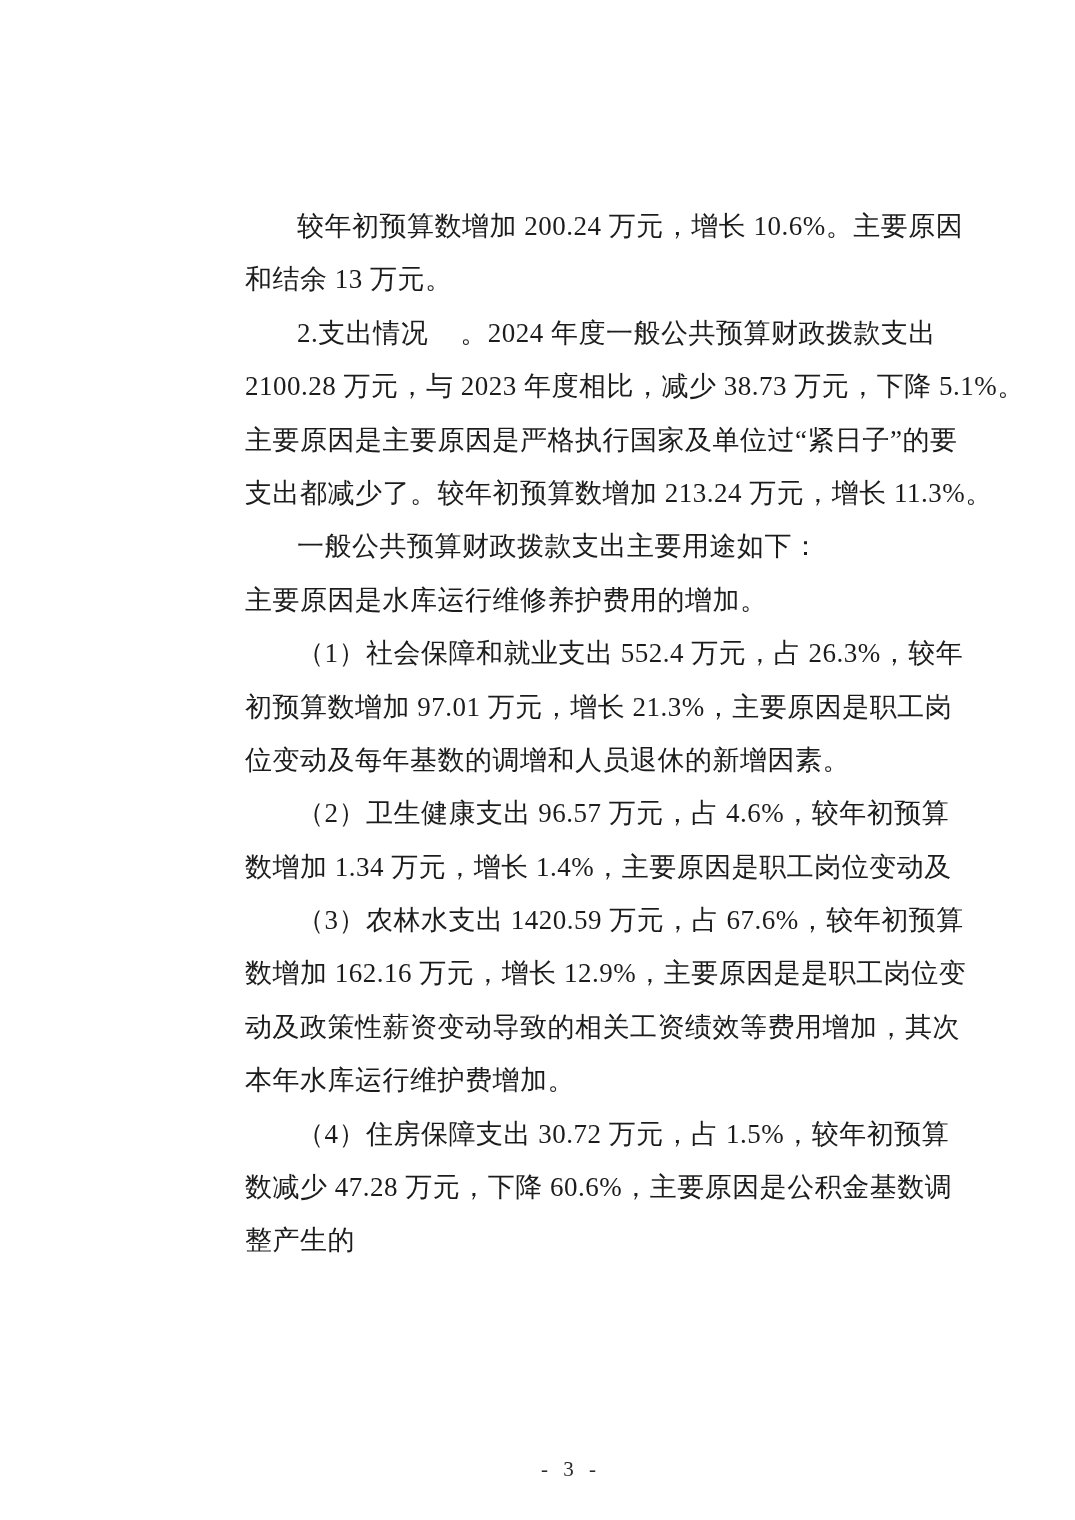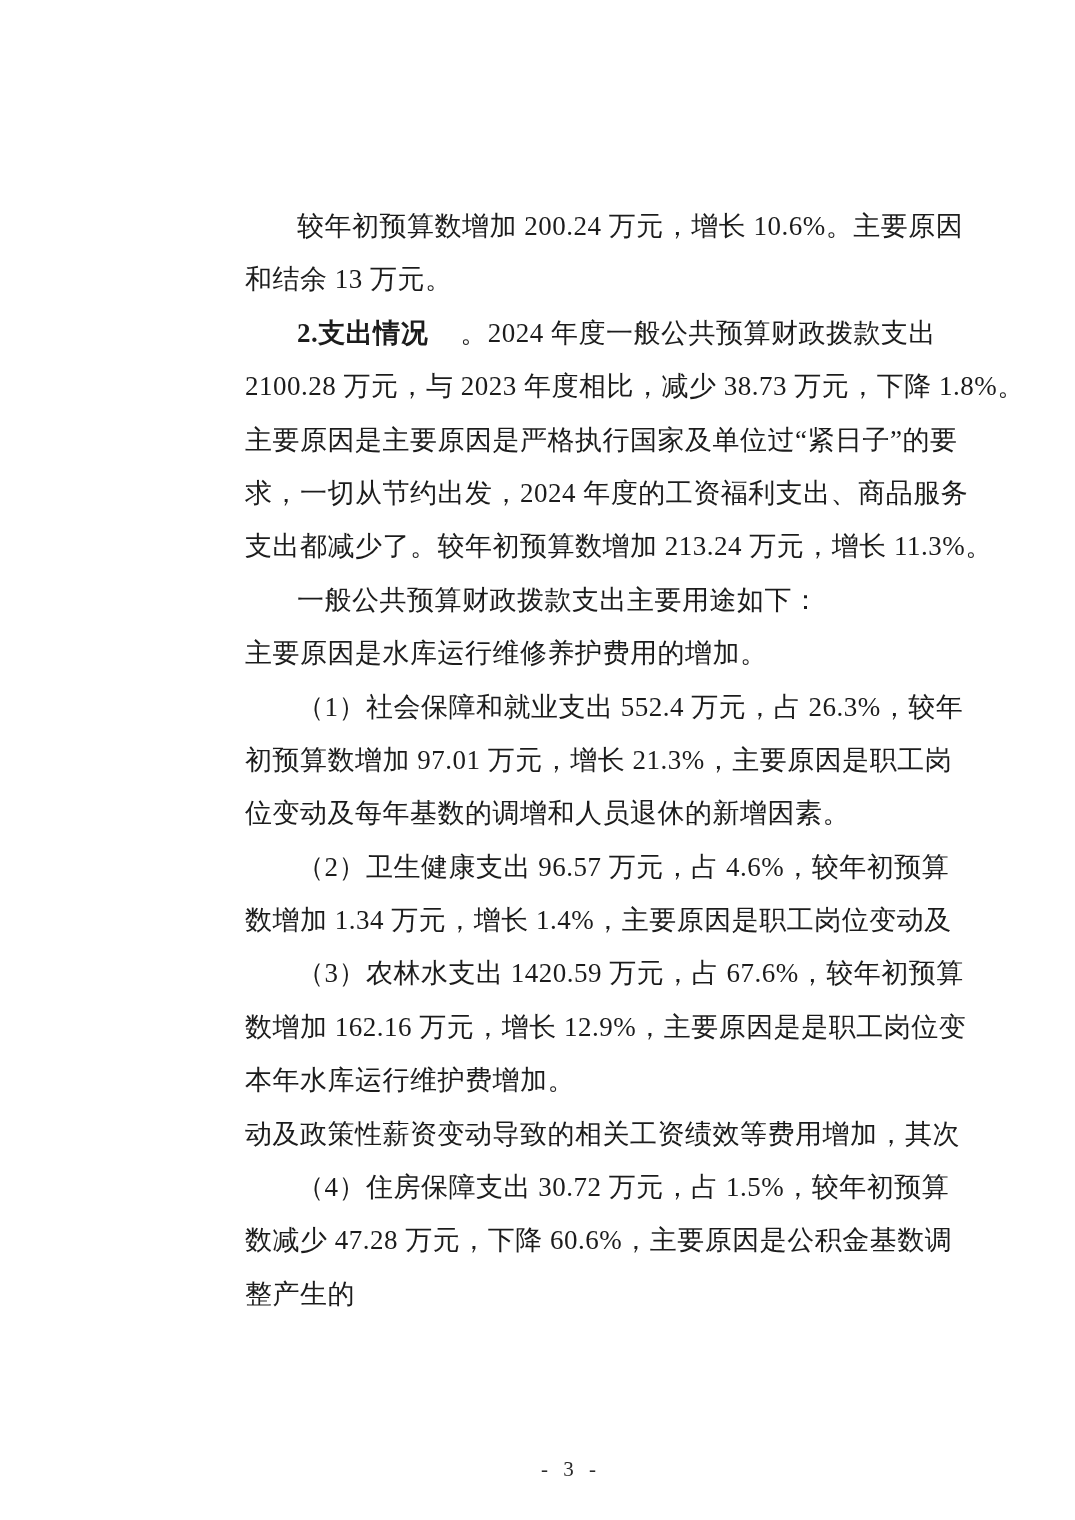--- a/index.html
+++ b/index.html
@@ -43,21 +43,21 @@
     text-align: right;
     text-align-last: left;
   }
 
   
   .line.indent {
     text-indent: 52px;
   }
 
   .line b {
-    font-weight: bold;
+    font-weight: normal;
   }
 
   .footer {
     position: absolute;
     left: 0;
     top: 1406px;
     width: 1075px;
     text-align: center;
     font-size: 21px;
     line-height: 30px;
@@ -71,25 +71,24 @@
 
 <div class="page">
   <div class="text-block" id="lines-container">
   <div class="line indent"><span class="seg">较年初预算数增加 200.24 万元，增长 10.6%。主要原因</span></div>
 
 
   <div class="line end"><span class="seg">和结余 13 万元。</span></div>
 
   <div class="line indent"><b class="bold-seg">2.支出情况</b><span class="seg">。2024 年度一般公共预算财政拨款支出</span></div>
 
-  <div class="line"><span class="seg">2100.28 万元，与 2023 年度相比，减少 38.73 万元，下降 1.8%。</span></div>
+  <div class="line"><span class="seg">2100.28 万元，与 2023 年度相比，减少 38.73 万元，下降 5.1%。</span></div>
 
   <div class="line"><span class="seg">主要原因是主要原因是严格执行国家及单位过“紧日子”的要</span></div>
 
-  <div class="line"><span class="seg">求，一切从节约出发，2024 年度的工资福利支出、商品服务</span></div>
 
   <div class="line"><span class="seg">支出都减少了。较年初预算数增加 213.24 万元，增长 11.3%。</span></div>
 
   <div class="line indent end"><span class="seg">一般公共预算财政拨款支出主要用途如下：</span></div>
 
   <div class="line end"><span class="seg">主要原因是水库运行维修养护费用的增加。</span></div>
 
   <div class="line indent"><span class="seg">（1）社会保障和就业支出 552.4 万元，占 26.3%，较年</span></div>
 
   <div class="line"><span class="seg">初预算数增加 97.01 万元，增长 21.3%，主要原因是职工岗</span></div>
@@ -98,23 +97,23 @@
 
   <div class="line indent"><span class="seg">（2）卫生健康支出 96.57 万元，占 4.6%，较年初预算</span></div>
 
   <div class="line"><span class="seg">数增加 1.34 万元，增长 1.4%，主要原因是职工岗位变动及</span></div>
 
 
   <div class="line indent"><span class="seg">（3）农林水支出 1420.59 万元，占 67.6%，较年初预算</span></div>
 
   <div class="line"><span class="seg">数增加 162.16 万元，增长 12.9%，主要原因是是职工岗位变</span></div>
 
+  <div class="line"><span class="seg">动及政策性薪资变动导致的相关工资绩效等费用增加，其次</span></div>
+
   <div class="line end"><span class="seg">本年水库运行维护费增加。</span></div>
-
-  <div class="line"><span class="seg">动及政策性薪资变动导致的相关工资绩效等费用增加，其次</span></div>
 
   <div class="line indent"><span class="seg">（4）住房保障支出 30.72 万元，占 1.5%，较年初预算</span></div>
 
   <div class="line"><span class="seg">数减少 47.28 万元，下降 60.6%，主要原因是公积金基数调</span></div>
 
   <div class="line end"><span class="seg">整产生的</span></div>
 </div>
   <div class="footer">- 3 -</div>
 </div>
 

